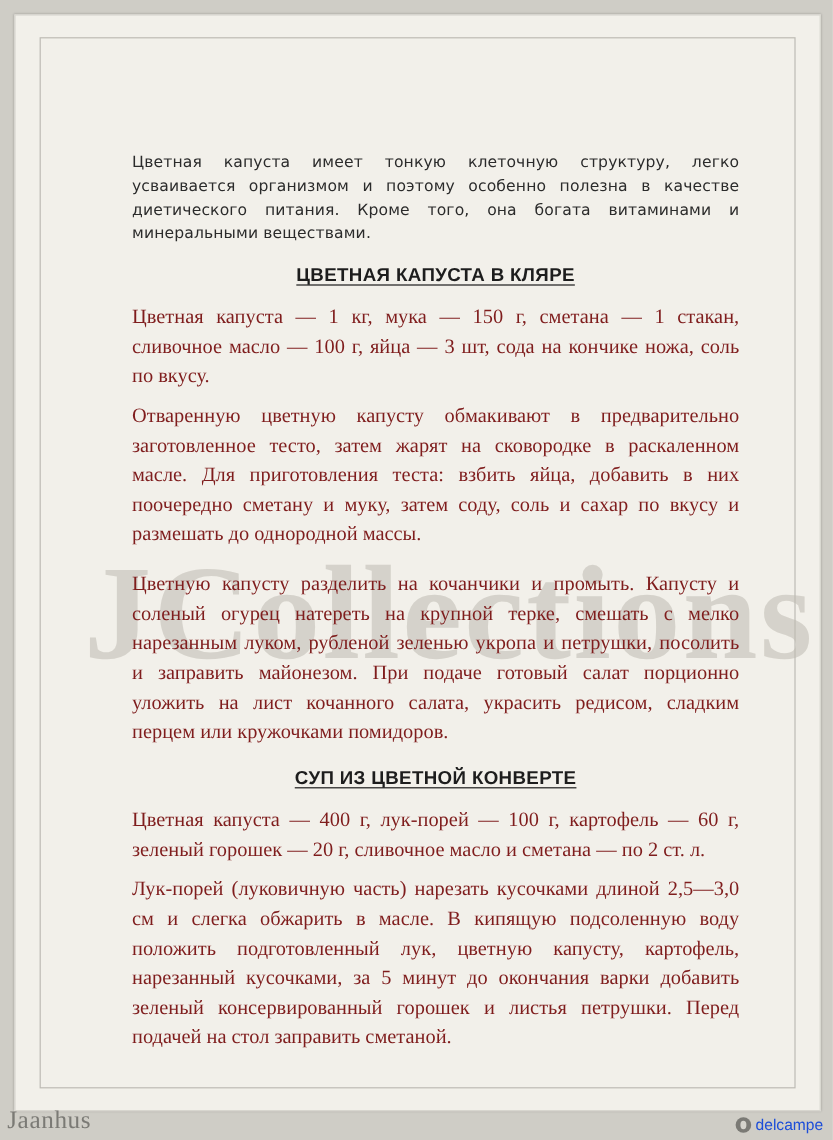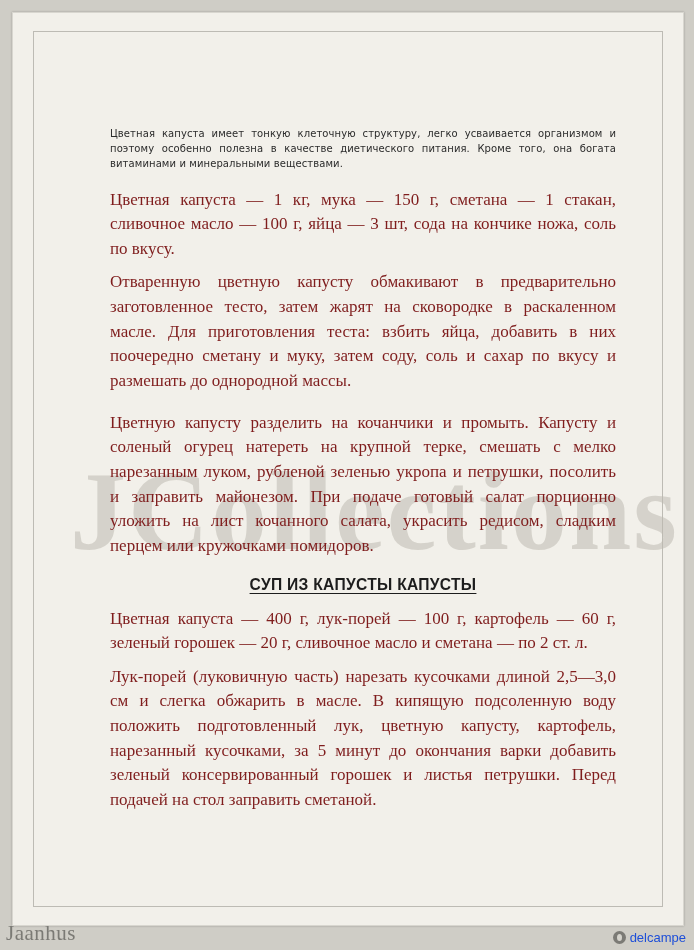--- a/index.html
+++ b/index.html
@@ -34,21 +34,21 @@
     border: 1px solid #bdbbb4;
   }
   .content {
     position: absolute;
     left: 76px;
     top: 72px;
     width: 506px;
   }
   .intro {
     font-family: "DejaVu Sans", sans-serif;
-    font-size: 10px;
+    font-size: 13px;
     line-height: 1.52;
     color: #2b2b2b;
     text-align: justify;
     letter-spacing: 0.1px;
     margin-bottom: 16px;
     margin-top: 22px;
   }
   h2.recipe-title {
     font-family: "Liberation Sans", sans-serif;
     font-size: 15.6px;
@@ -159,30 +159,31 @@
 <div class="page">
   <div class="inner">
 
     <div class="wm-big">JCollections</div>
 
     <div class="content">
 
       <p class="intro">Цветная капуста имеет тонкую клеточную структуру, легко усваивается организмом и поэтому особенно полезна в качестве диетического питания. Кроме того, она богата витаминами и минеральными веществами.</p>
 
       <div class="block">
+        <h2 class="recipe-title">ЦВЕТНАЯ КАПУСТА В КЛЯРЕ</h2>
         <p class="para">Цветная капуста — 1 кг, мука — 150 г, сметана — 1 стакан, сливочное масло — 100 г, яйца — 3 шт, сода на кончике ножа, соль по вкусу.</p>
         <p class="para">Отваренную цветную капусту обмакивают в предварительно заготовленное тесто, затем жарят на сковородке в раскаленном масле. Для приготовления теста: взбить яйца, добавить в них поочередно сметану и муку, затем соду, соль и сахар по вкусу и размешать до однородной массы.</p>
       </div>
 
       <div class="block">
         <p class="para">Цветную капусту разделить на кочанчики и промыть. Капусту и соленый огурец натереть на крупной терке, смешать с мелко нарезанным луком, рубленой зеленью укропа и петрушки, посолить и заправить майонезом. При подаче готовый салат порционно уложить на лист кочанного салата, украсить редисом, сладким перцем или кружочками помидоров.</p>
       </div>
 
       <div class="block">
-        <h2 class="recipe-title">СУП ИЗ КАПУСТЫ КАПУСТЫ</h2>
+        <h2 class="recipe-title">СУП ИЗ ЦВЕТНОЙ КОНВЕРТЕ</h2>
         <p class="para">Цветная капуста — 400 г, лук-порей — 100 г, картофель — 60 г, зеленый горошек — 20 г, сливочное масло и сметана — по 2 ст. л.</p>
         <p class="para">Лук-порей (луковичную часть) нарезать кусочками длиной 2,5—3,0 см и слегка обжарить в масле. В кипящую подсоленную воду положить подготовленный лук, цветную капусту, картофель, нарезанный кусочками, за 5 минут до окончания варки добавить зеленый консервированный горошек и листья петрушки. Перед подачей на стол заправить сметаной.</p>
       </div>
 
     </div>
 
 
   </div>
 </div>
 

